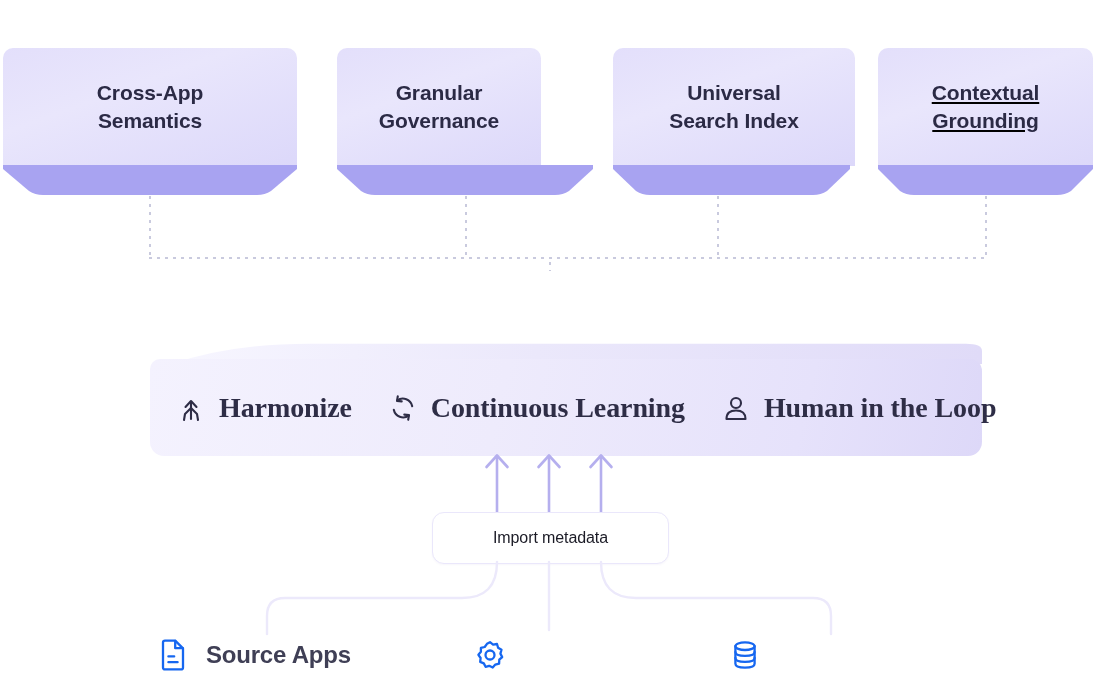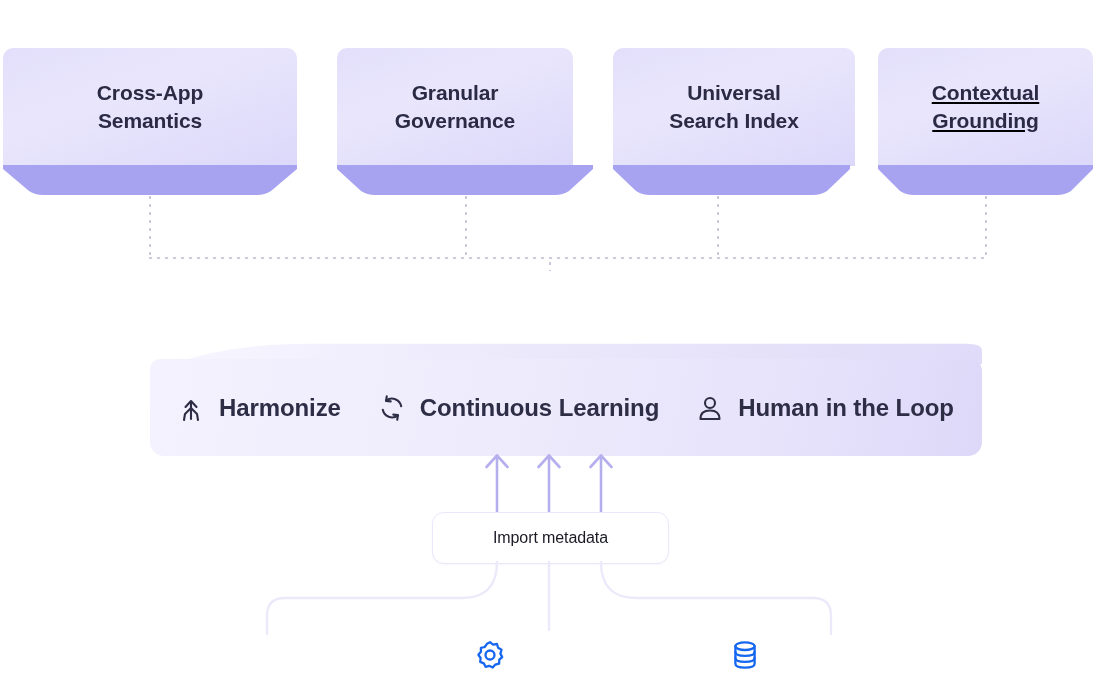--- a/index.html
+++ b/index.html
@@ -104,25 +104,26 @@
     padding-left: 26px;
     box-sizing: border-box;
   }
   .plat-item {
     display: flex;
     align-items: center;
     gap: 13px;
     margin-right: 36px;
   }
   .plat-item .pi-label {
-    font-size: 24px;
+    font-size: 28px;
     font-weight: 600;
     color: #2e2d46;
     letter-spacing: -0.1px;
     white-space: nowrap;
+    font-family: Liberation Serif, serif;
   }
   .plat-icon {
     display: flex;
     align-items: center;
     justify-content: center;
     width: 30px;
     height: 30px;
     flex: 0 0 auto;
   }
 
@@ -220,21 +221,21 @@
       <div class="cap-body" style="width:294px; height:118px;">
         <div class="cap-label">Cross-App
 Semantics</div>
       </div>
       <svg class="cap-base" width="294" height="30" style="top:117px;" viewBox="0 0 294 30">
         <path d="M0 0 H294 V4 L268 26 Q262 30 254 30 H40 Q32 30 26 26 L0 4 Z" fill="#a8a3f1"></path>
       </svg>
     </div>
 
     <div class="cap-box" style="left:337px; top:18px;">
-      <div class="cap-body" style="width:236px; height:118px;">
+      <div class="cap-body" style="width:204px; height:118px;">
         <div class="cap-label">Granular
 Governance</div>
       </div>
       <svg class="cap-base" width="256" height="30" style="top:117px;" viewBox="0 0 256 30">
         <path d="M0 0 H256 V4 L232 26 Q226 30 218 30 H38 Q30 30 24 26 L0 4 Z" fill="#a8a3f1"></path>
       </svg>
     </div>
 
     <div class="cap-box" style="left:613px; top:18px;">
       <div class="cap-body" style="width:242px; height:118px;">
@@ -328,20 +329,31 @@
   </div>
 
   <svg id="branch-svg" viewBox="0 0 1096 110" fill="none" stroke="#ece9fb" stroke-width="2.4" stroke-linecap="round">
     <path d="M549 12 L549 80"></path>
     <path d="M497 12 Q497 48 462 48 L285 48 Q267 48 267 66 L267 84"></path>
     <path d="M601 12 Q601 48 636 48 L813 48 Q831 48 831 66 L831 84"></path>
   </svg>
 
   <div id="source-row">
 
+    <div class="src-item" id="src-0">
+      <span class="src-icon">
+        <svg width="26" height="32" viewBox="0 0 26 32" fill="none" stroke="#1667f0" stroke-width="2.3" stroke-linecap="round" stroke-linejoin="round">
+          <path d="M3 3.6 Q3 1.6 5 1.6 H15.2 L23 9.4 V28.4 Q23 30.4 21 30.4 H5 Q3 30.4 3 28.4 Z"></path>
+          <path d="M15.2 1.8 V9.2 H22.8"></path>
+          <path d="M8.4 17.4 H14.2"></path>
+          <path d="M8.4 23.2 H17.6"></path>
+        </svg>
+      </span>
+      <span class="src-label">Source Apps</span>
+    </div>
 
     <div class="src-item" id="src-1">
       <span class="src-icon">
         <svg width="30" height="30" viewBox="0 0 30 30" fill="none" stroke="#1667f0" stroke-width="2.3" stroke-linecap="round" stroke-linejoin="round">
           <path d="M15 2.2 L18.1 4.6 L22 4.0 L23.1 7.8 L26.5 9.8 L25.4 13.6 L27.2 17.1 L24.3 19.7 L24.1 23.6 L20.3 24.6 L17.7 27.5 L14.2 25.8 L10.6 26.8 L8.8 23.4 L5.2 21.9 L5.6 18.0 L3.4 14.8 L5.9 11.8 L5.9 7.9 L9.7 7.0 L12.0 3.8 Z"></path>
           <circle cx="15" cy="15" r="4.5"></circle>
         </svg>
       </span>
     </div>
 

